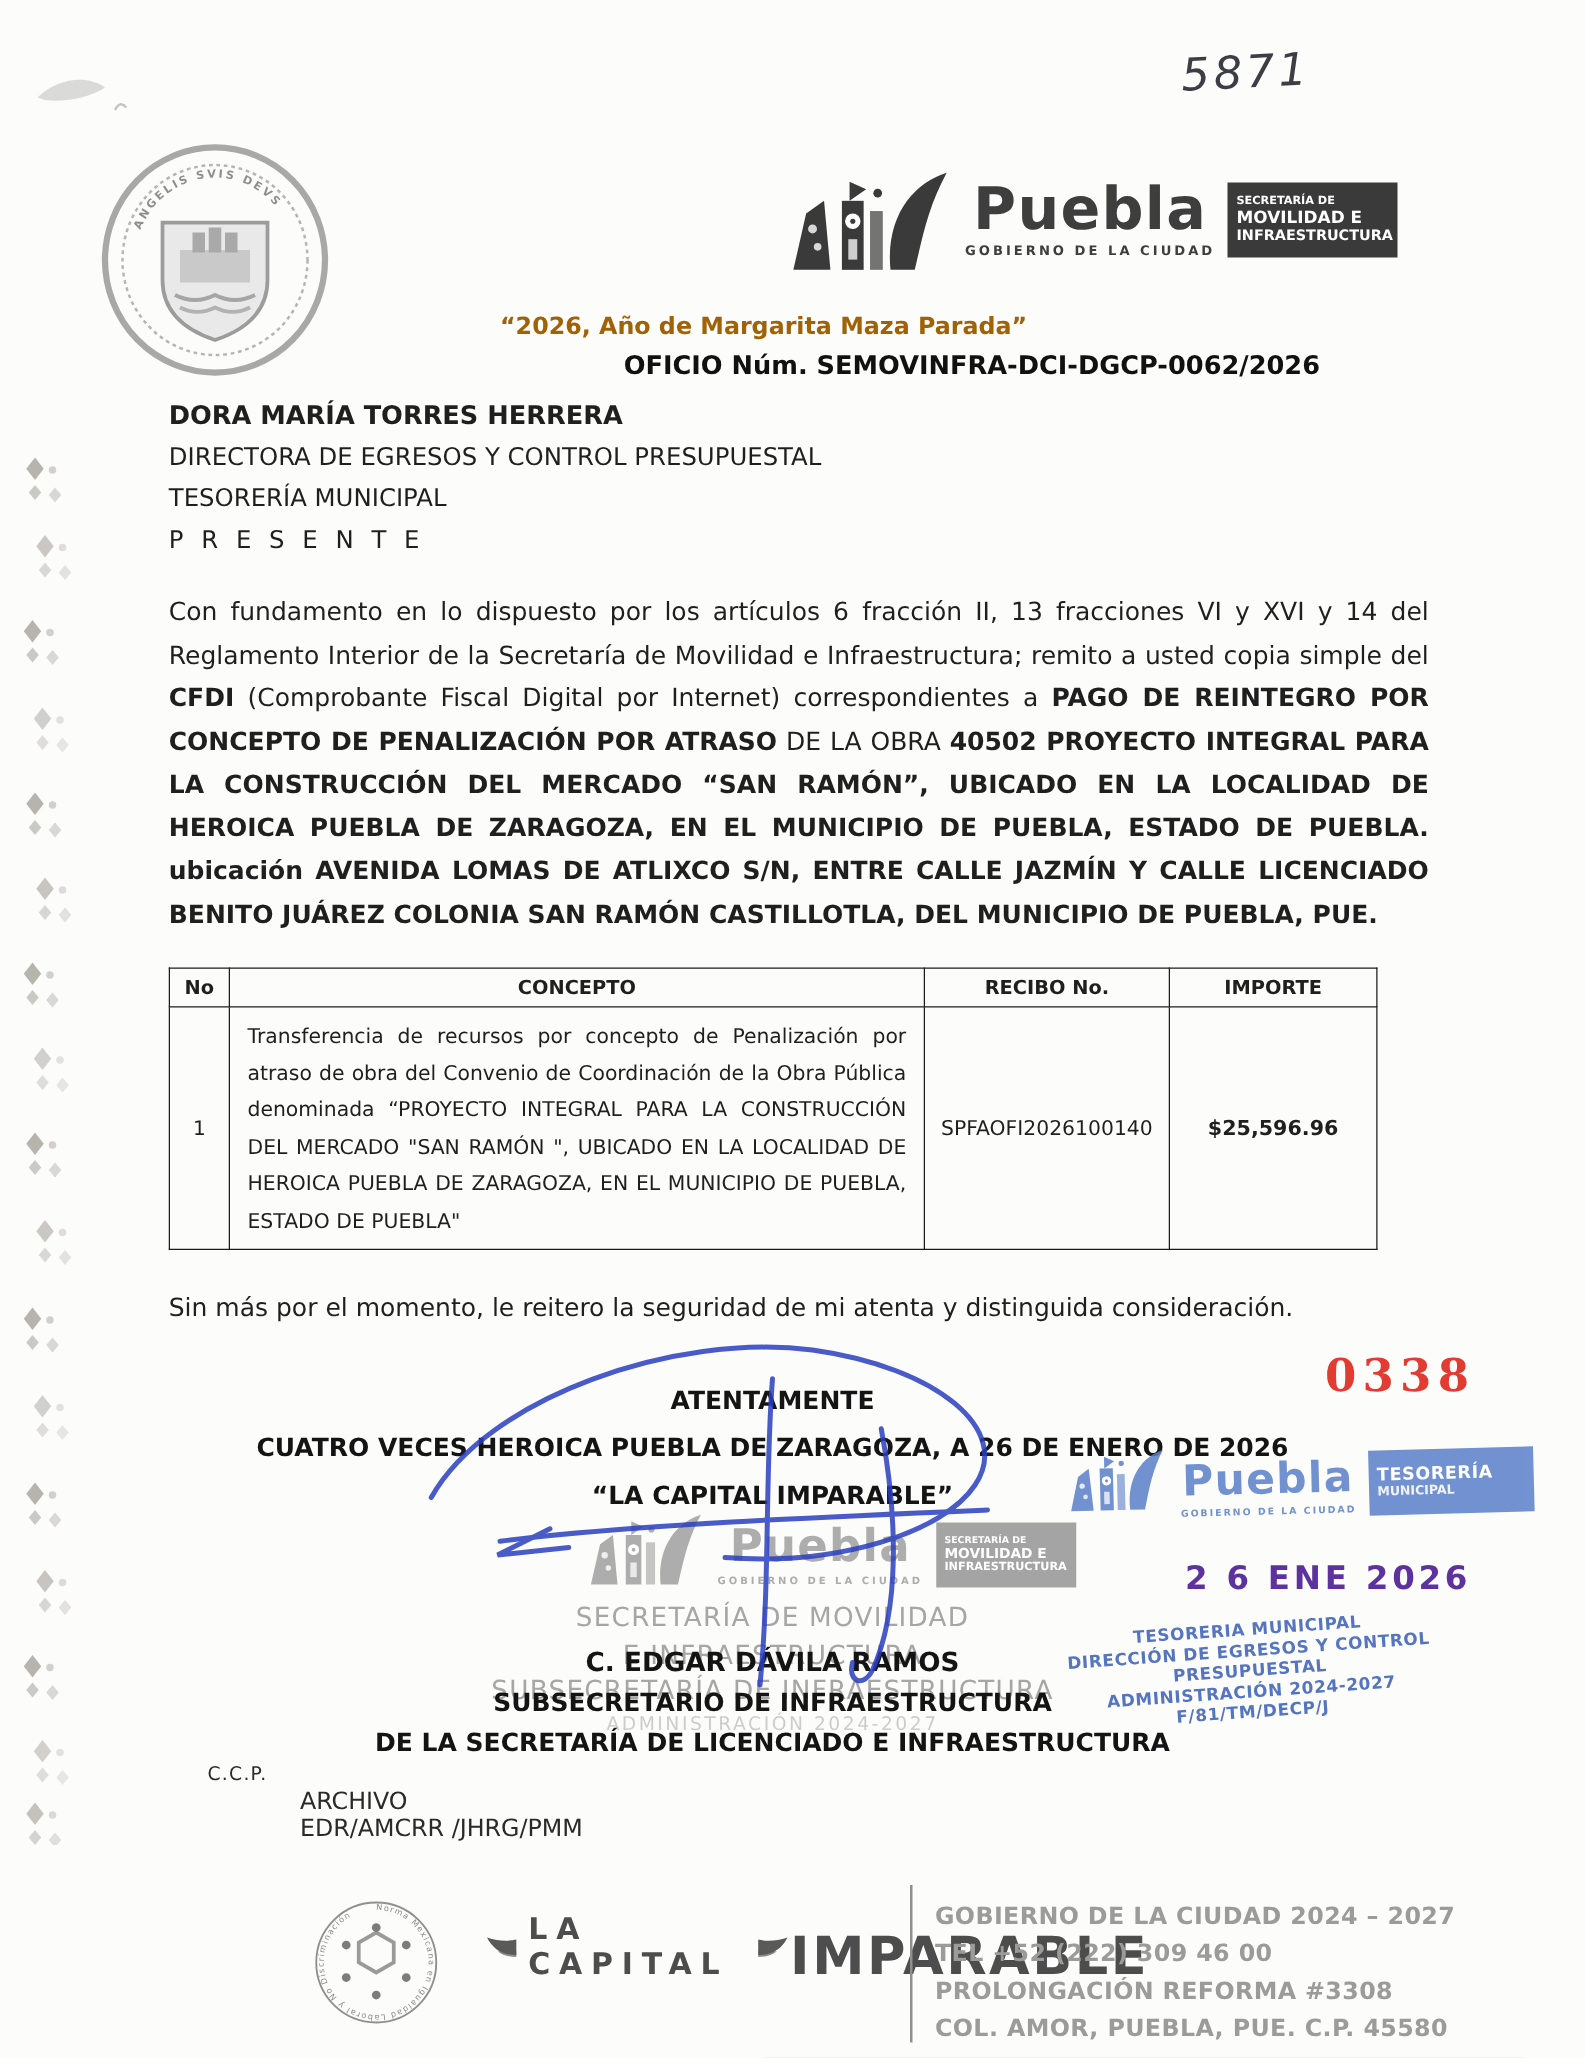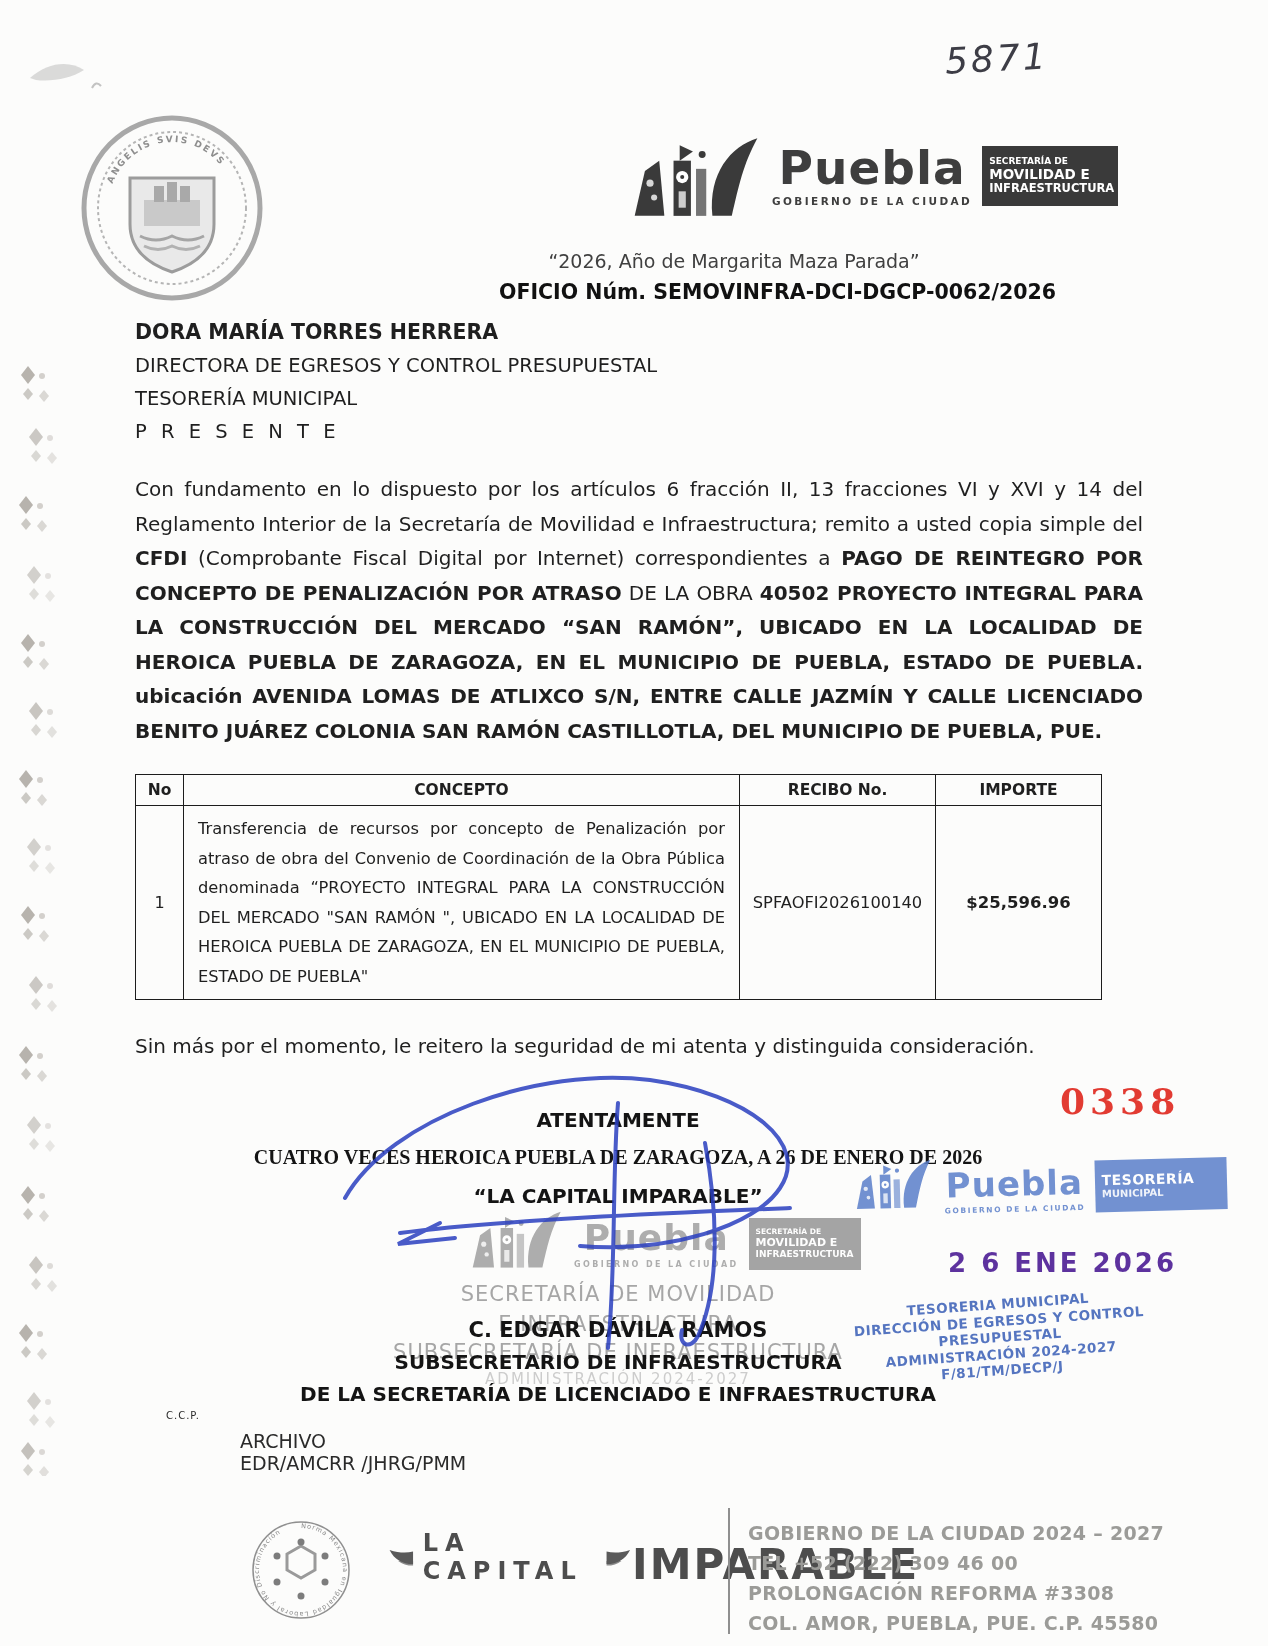--- a/index.html
+++ b/index.html
@@ -35,21 +35,21 @@
   .gry .b2{font-size:11px;}
   .gry .b3{font-size:9px;}
   
   .blu{color:#5b7fca;opacity:.85;transform:rotate(-1.5deg);}
   .blu .bm-name{font-size:34px;color:#5b7fca;}
   .blu .bm-sub{font-size:7.5px;color:#5b7fca;letter-spacing:1.6px;}
   .blu .bm-box{background:#5b7fca;width:118px;height:42px;margin-top:10px;}
   .blu .b1{font-size:14px;font-weight:800;letter-spacing:.5px;}
   .blu .b2{font-size:10px;font-weight:700;opacity:.9;}
   
-  .year-line{font-size:19px;text-align:center;color:#404040;}
+  .year-line{font-size:19px;text-align:left;color:#a16207;font-weight:bold;}
   .oficio-line{font-size:20.5px;font-weight:700;text-align:right;color:#111;}
   .addr div{line-height:33px;font-size:19.5px;}
   .addr .nm{font-weight:700;font-size:20.5px;}
   .addr .pr{letter-spacing:4px;}
   .bodytxt{font-size:20px;line-height:34.5px;text-align:justify;}
   .seg-bold{font-weight:700;}
   .closing{font-size:20px;}
   
   table.doc{border-collapse:collapse;width:966px;table-layout:fixed;}
   table.doc th,table.doc td{border:1.8px solid #1c1c1c;}
@@ -62,21 +62,21 @@
   .sigblk{width:966px;text-align:center;font-weight:700;font-size:20px;color:#141414;}
   .stamp-gray-line{width:966px;text-align:center;color:#a6a6a6;font-size:21px;letter-spacing:1px;}
   .stamp-gray-line.faint{font-size:15px;opacity:.55;letter-spacing:2px;}
   
   .folio-red{font-family:"DejaVu Serif","Liberation Serif",serif;font-weight:700;font-size:36px;
              color:#e02b22;letter-spacing:5px;opacity:.92;}
   .date-red{color:#4c1d95;font-weight:700;font-size:26px;letter-spacing:3px;opacity:.9;}
   .blue-lines{color:#3f63b8;font-weight:700;font-size:13.5px;line-height:16.5px;text-align:center;
               transform:rotate(-4deg);opacity:.88;letter-spacing:.5px;}
   
-  .ccp{font-size:10px;letter-spacing:1px;color:#2a2a2a;}
+  .ccp{font-size:15px;letter-spacing:1px;color:#2a2a2a;}
   .ccp-small{font-size:19px;color:#2a2a2a;}
   .foot-info div{font-size:19px;line-height:30px;color:#9b9b98;font-weight:700;letter-spacing:.3px;}
   .cap-logo{display:flex;flex-direction:row;align-items:center;color:#4d4d4d;}
   .cap-l1{display:flex;align-items:center;gap:8px;font-weight:800;font-size:24px;letter-spacing:7px;}
   .cap-l2{font-weight:800;font-size:42px;letter-spacing:2px;line-height:1;margin-top:16px;}
   .hand{font-style:italic;color:#3d3d46;font-size:36px;transform:rotate(-3deg);letter-spacing:3px;}
 </style>
 </head>
 <body>
 
@@ -180,21 +180,21 @@
         <td class="c-imp">$25,596.96</td>
       </tr>
     </tbody>
   </table>
 
   <div class="abs closing" style="left:135px;top:1034px;width:1008px;">Sin más por el momento, le reitero la seguridad de mi atenta y distinguida consideración.</div>
 
   <div class="abs folio-red" style="left:1060px;top:1080px;">0338</div>
 
   <div class="abs sigblk" style="left:135px;top:1108px;">ATENTAMENTE</div>
-  <div class="abs sigblk" style="left:135px;top:1146px;font-family:Liberation Serif, serif;">CUATRO VECES HEROICA PUEBLA DE ZARAGOZA, A 26 DE ENERO DE 2026</div>
+  <div class="abs sigblk" style="left:135px;top:1146px;">CUATRO VECES HEROICA PUEBLA DE ZARAGOZA, A 26 DE ENERO DE 2026</div>
   <div class="abs sigblk" style="left:135px;top:1184px;">“LA CAPITAL IMPARABLE”</div>
 
   <div class="abs bm gry" style="left:468px;top:1206px;">
     <svg class="bm-sky" width="96" height="66" viewBox="0 0 130 90" style="color:#9a9a9a">
         <use href="#sky"></use>
       </svg>
     <div class="bm-word">
       <div class="bm-name">Puebla</div>
       <div class="bm-sub">GOBIERNO DE LA CIUDAD</div>
     </div>

